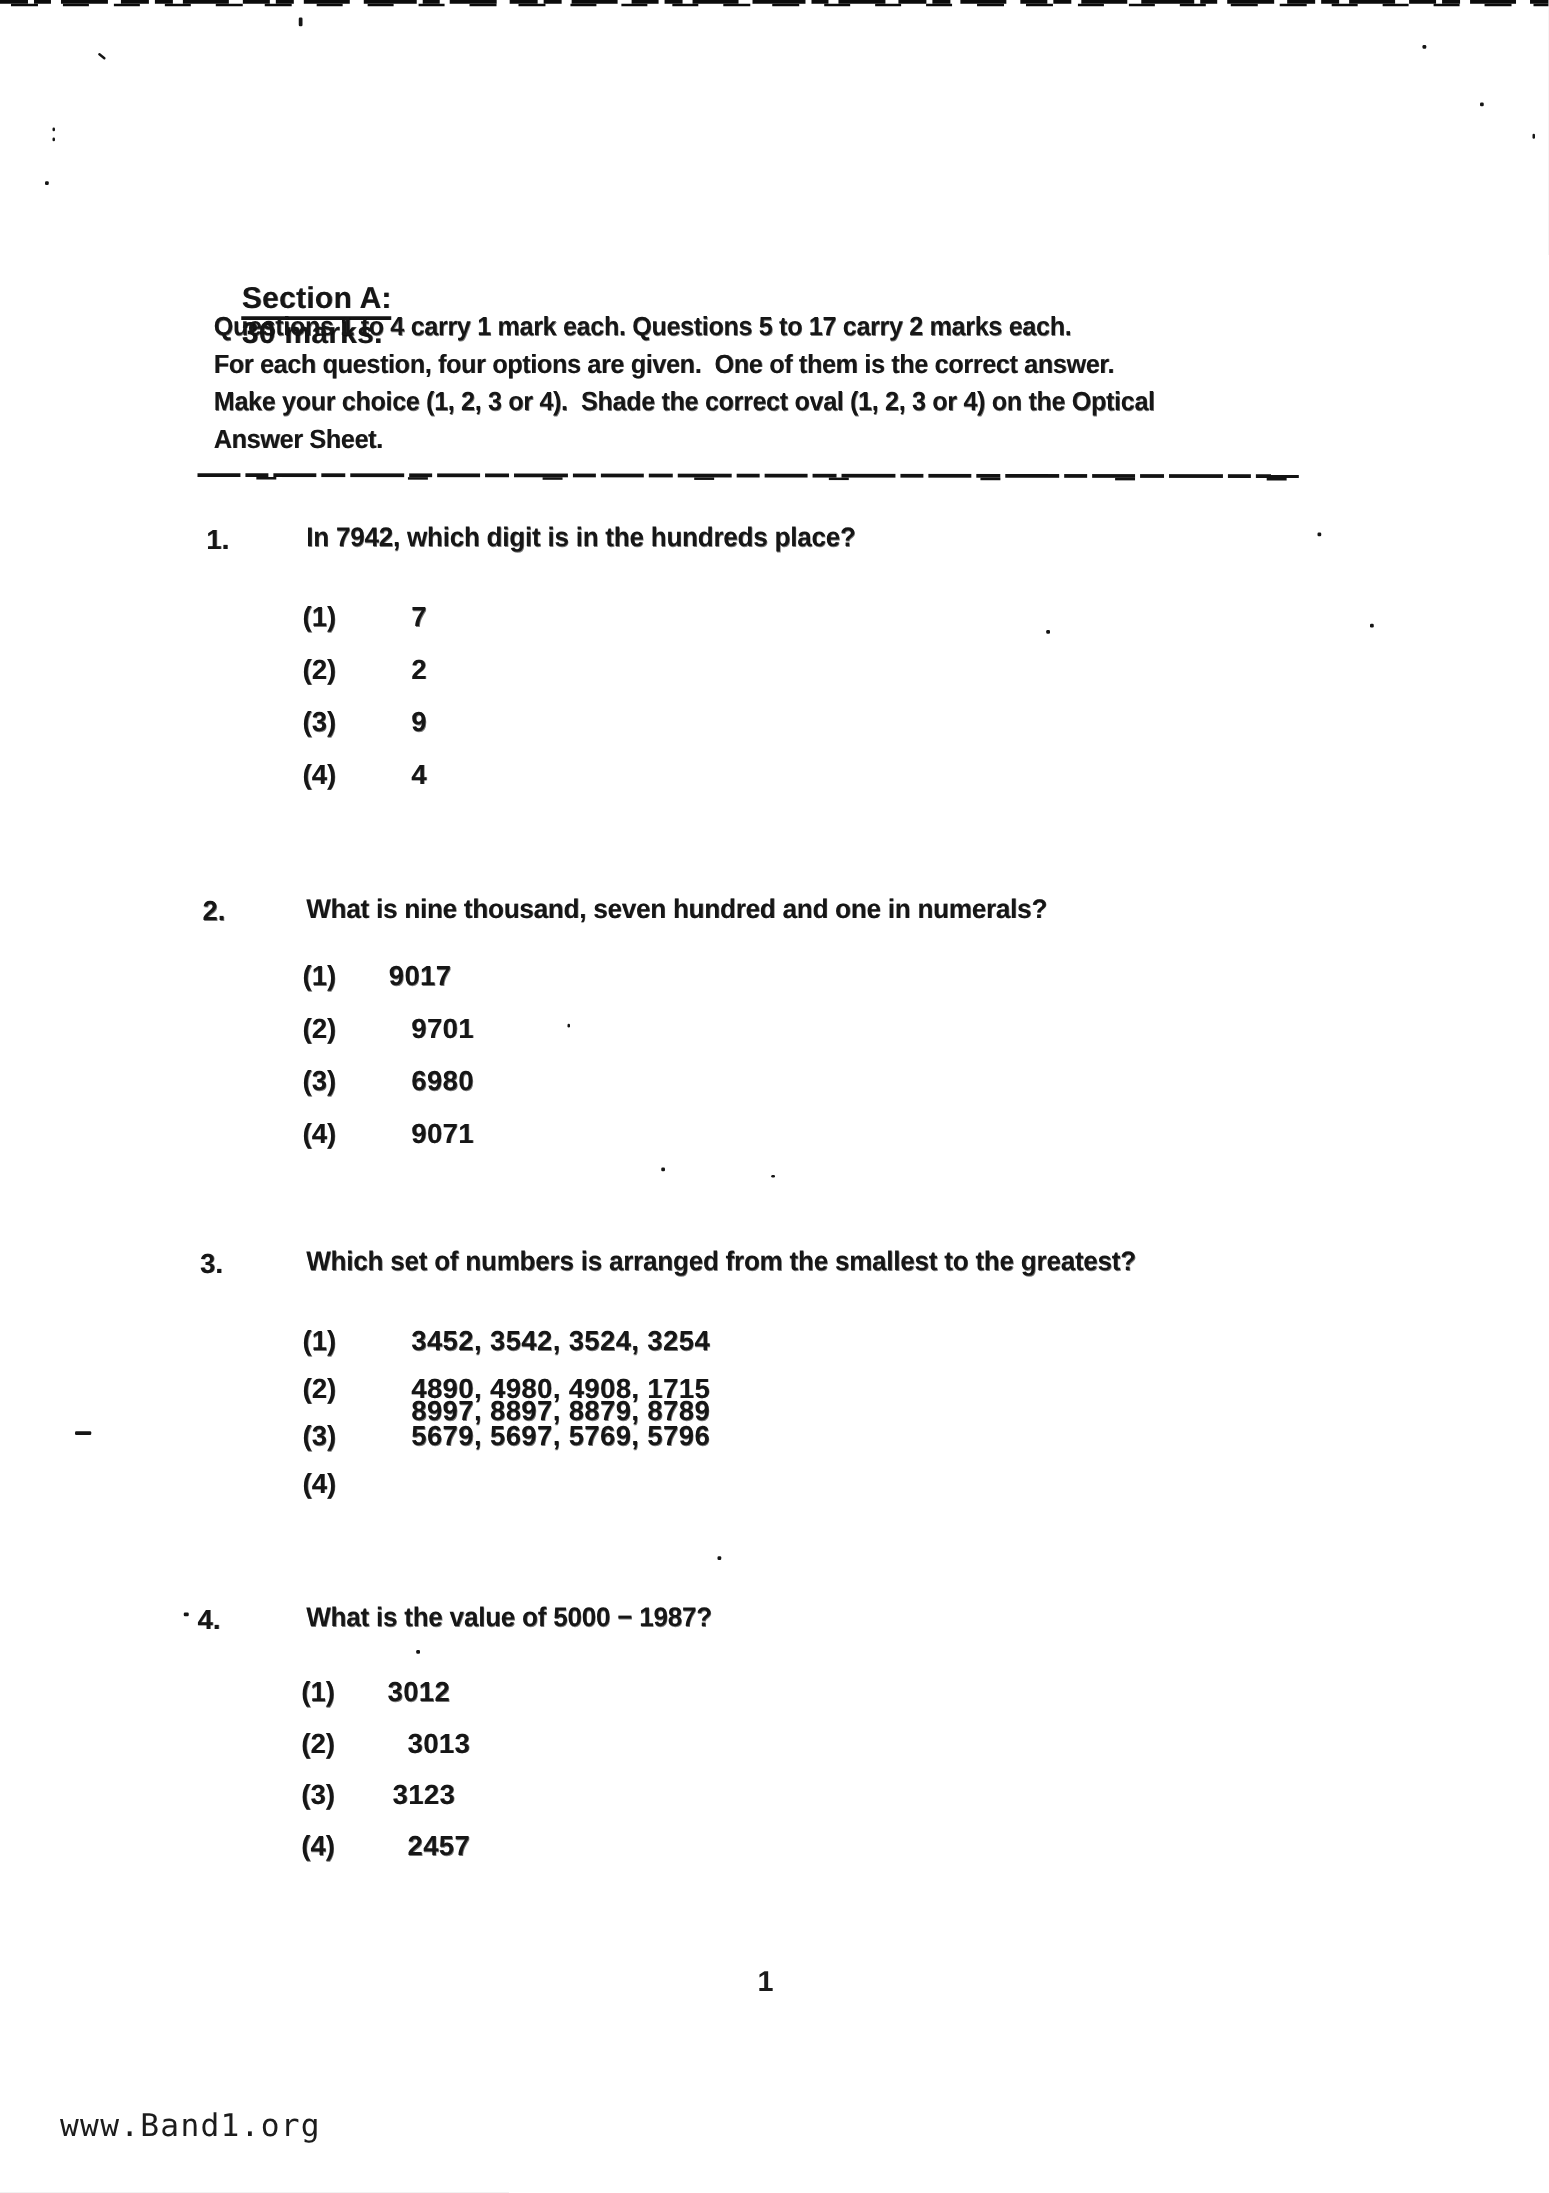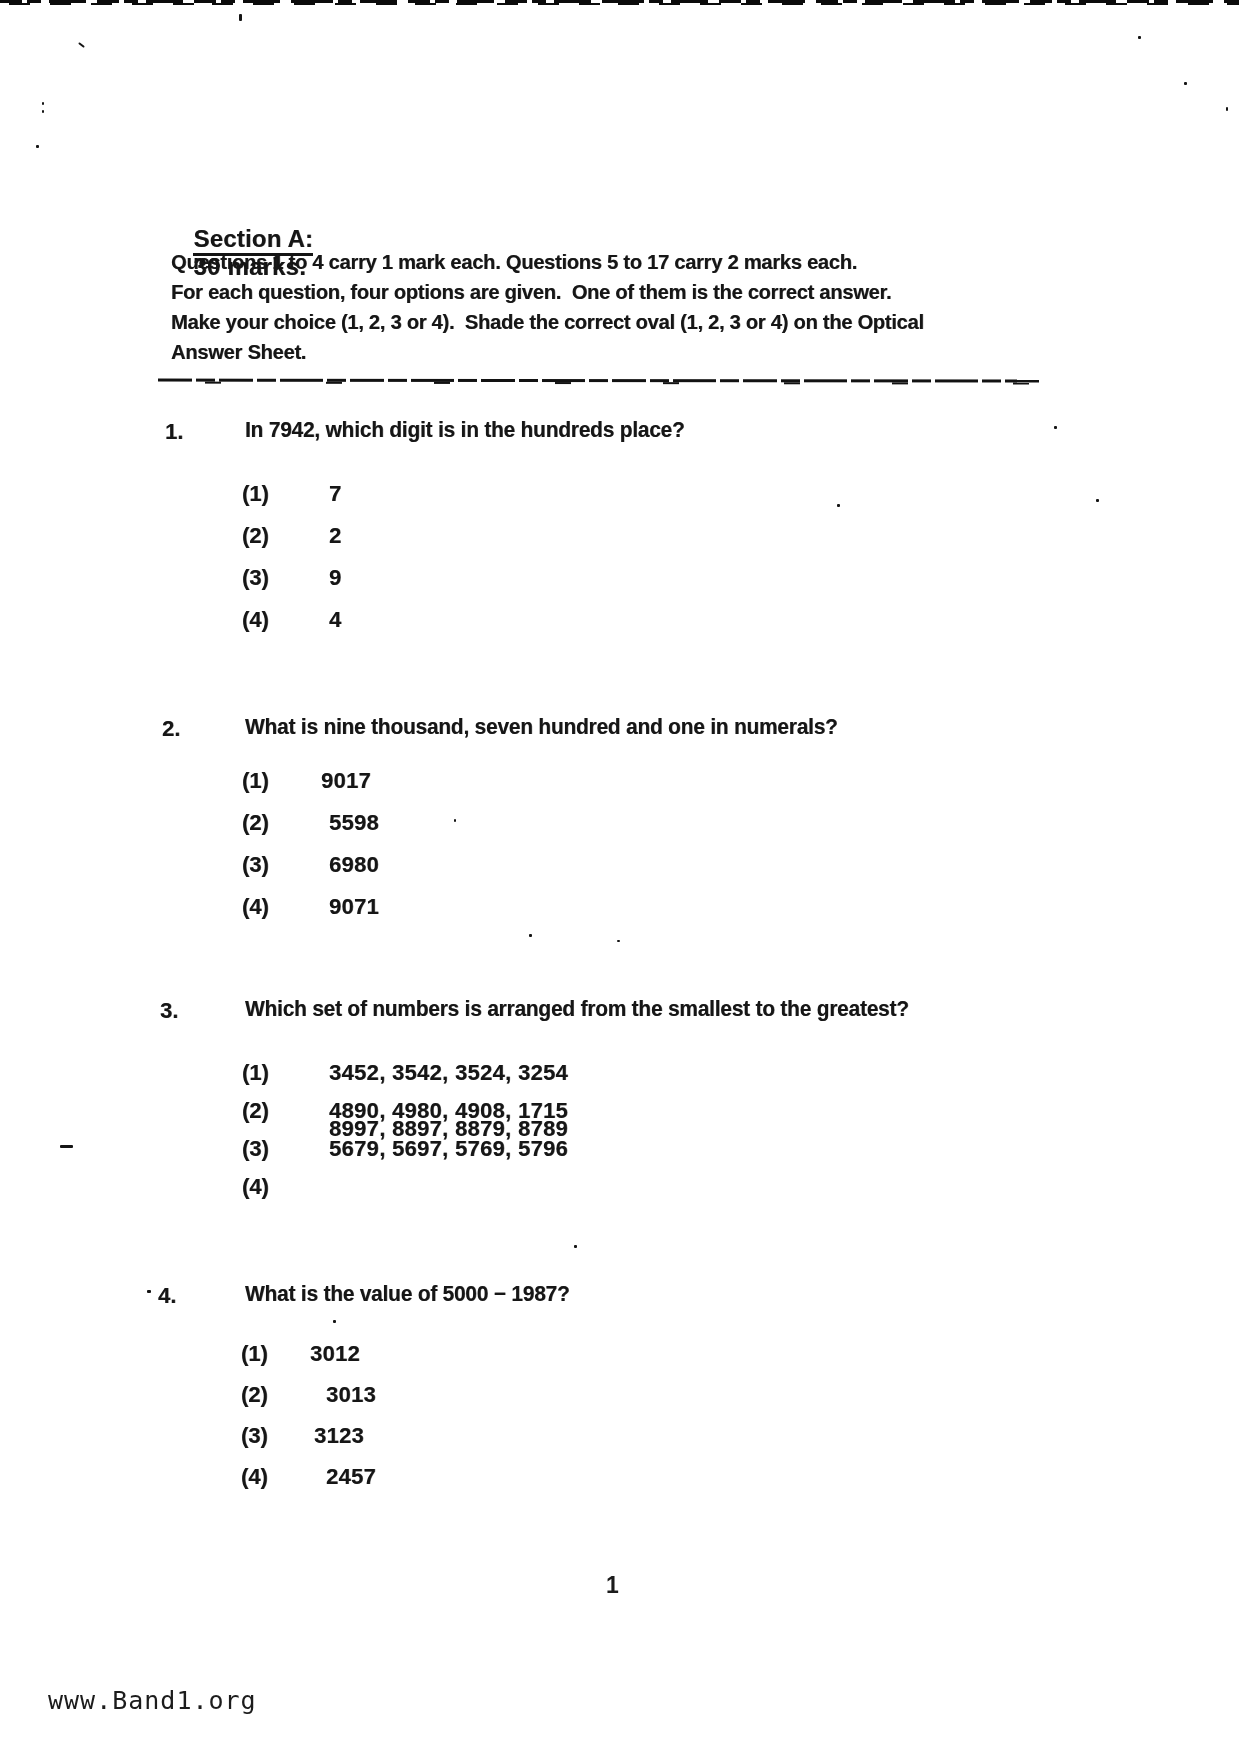--- a/index.html
+++ b/index.html
@@ -77,23 +77,23 @@
   <div class="abs ink optm" style="left:242px;top:523px;">(2)</div>
   <div class="abs ink optv" style="left:329px;top:523px;">2</div>
   <div class="abs ink optm" style="left:242px;top:565px;">(3)</div>
   <div class="abs ink optv" style="left:329px;top:565px;">9</div>
   <div class="abs ink optm" style="left:242px;top:607px;">(4)</div>
   <div class="abs ink optv" style="left:329px;top:607px;">4</div>
 
   <div class="abs ink qnum" style="left:162px;top:716px;">2.</div>
   <div class="abs ink qtext" style="left:245px;top:715px;">What is nine thousand, seven hundred and one in numerals?</div>
   <div class="abs ink optm" style="left:242px;top:768px;">(1)</div>
-  <div class="abs ink optv" style="left:321px;top:768px;">9017</div>
+  <div class="abs ink optv" style="left:311px;top:768px;">9017</div>
   <div class="abs ink optm" style="left:242px;top:810px;">(2)</div>
-  <div class="abs ink optv" style="left:329px;top:810px;">5598</div>
+  <div class="abs ink optv" style="left:329px;top:810px;">9701</div>
   <div class="abs ink optm" style="left:242px;top:852px;">(3)</div>
   <div class="abs ink optv" style="left:329px;top:852px;">6980</div>
   <div class="abs ink optm" style="left:242px;top:894px;">(4)</div>
   <div class="abs ink optv" style="left:329px;top:894px;">9071</div>
 
   <div class="abs ink qnum" style="left:160px;top:998px;">3.</div>
   <div class="abs ink qtext" style="left:245px;top:997px;">Which set of numbers is arranged from the smallest to the greatest?</div>
   <div class="abs ink optm" style="left:242px;top:1060px;">(1)</div>
   <div class="abs ink optv" style="left:329px;top:1060px;">3452, 3542, 3524, 3254</div>
   <div class="abs ink optm" style="left:242px;top:1098px;">(2)</div>

